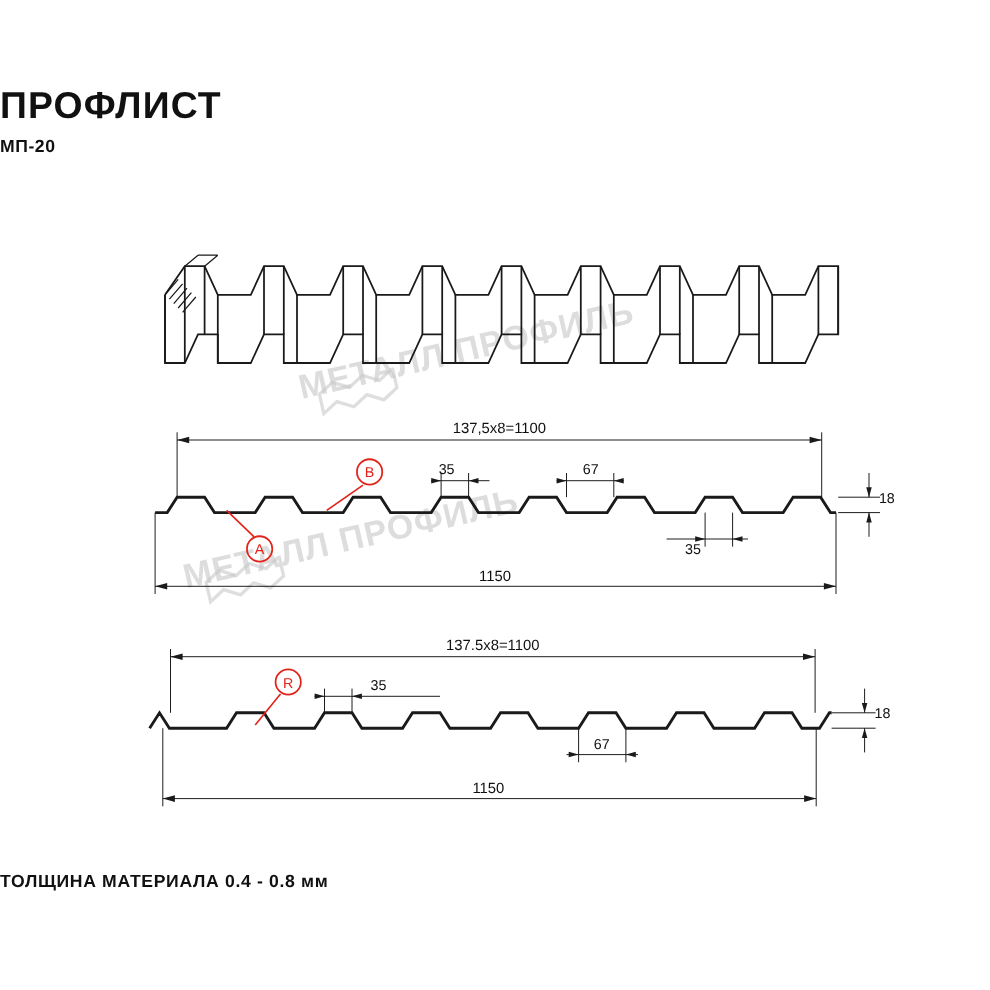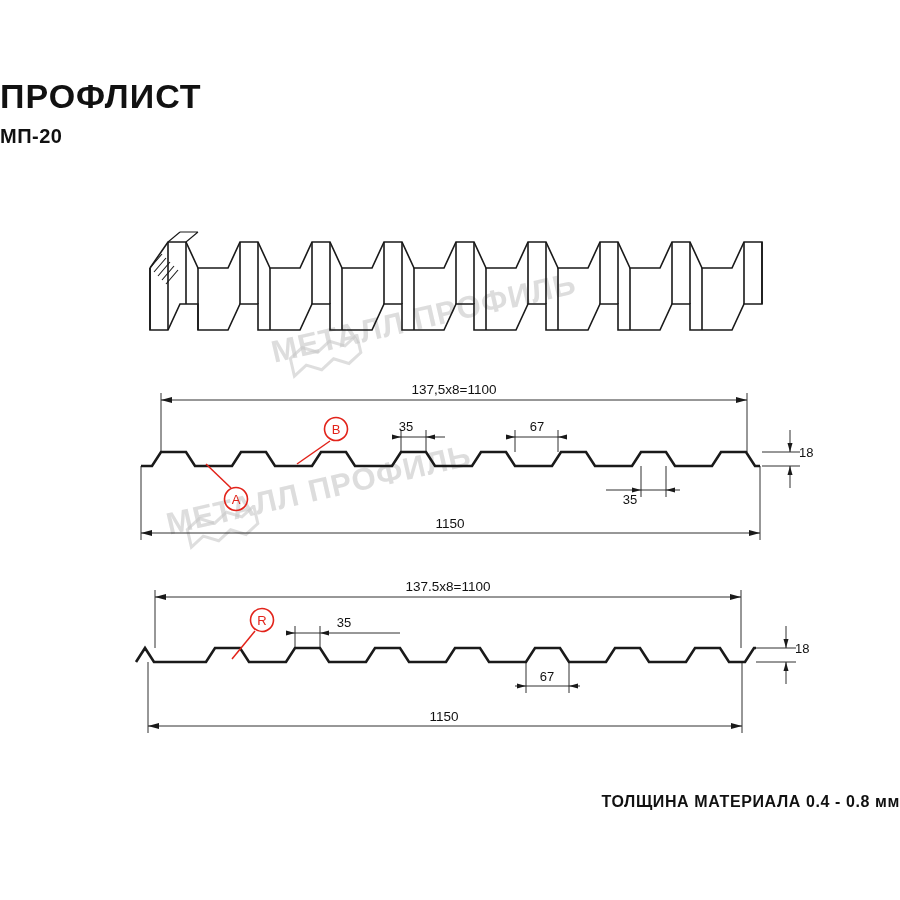--- a/index.html
+++ b/index.html
@@ -29,31 +29,31 @@
   }
   .title {
     font-size: 34px;
     font-weight: bold;
     letter-spacing: 1px;
     color: #111;
     line-height: 1.1;
   }
   .subtitle {
     margin-top: 10px;
-    font-size: 20px;
+    font-size: 16px;
     font-weight: bold;
     letter-spacing: 0.5px;
     color: #111;
   }
   .footer-note {
     position: absolute;
     top: 793px;
     left: 0;
     width: 900px;
-    text-align: right;
+    text-align: left;
     font-size: 16px;
     font-weight: bold;
     letter-spacing: 0.6px;
     color: #111;
   }
   svg.drawing {
     position: absolute;
     top: 0;
     left: 0;
   }

